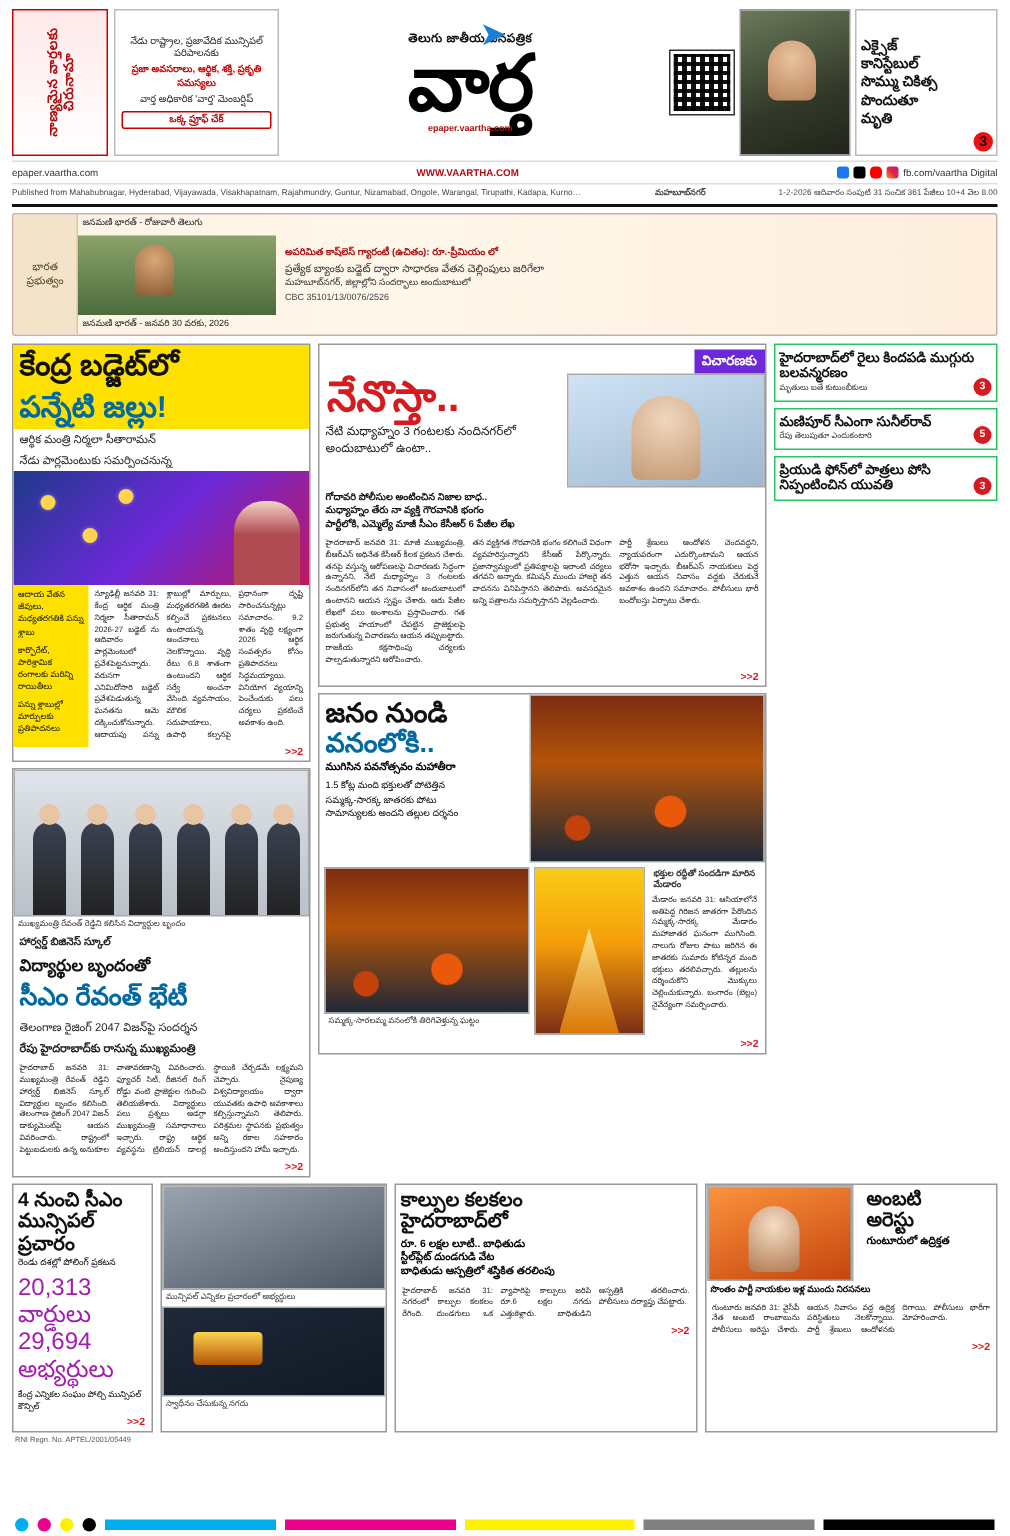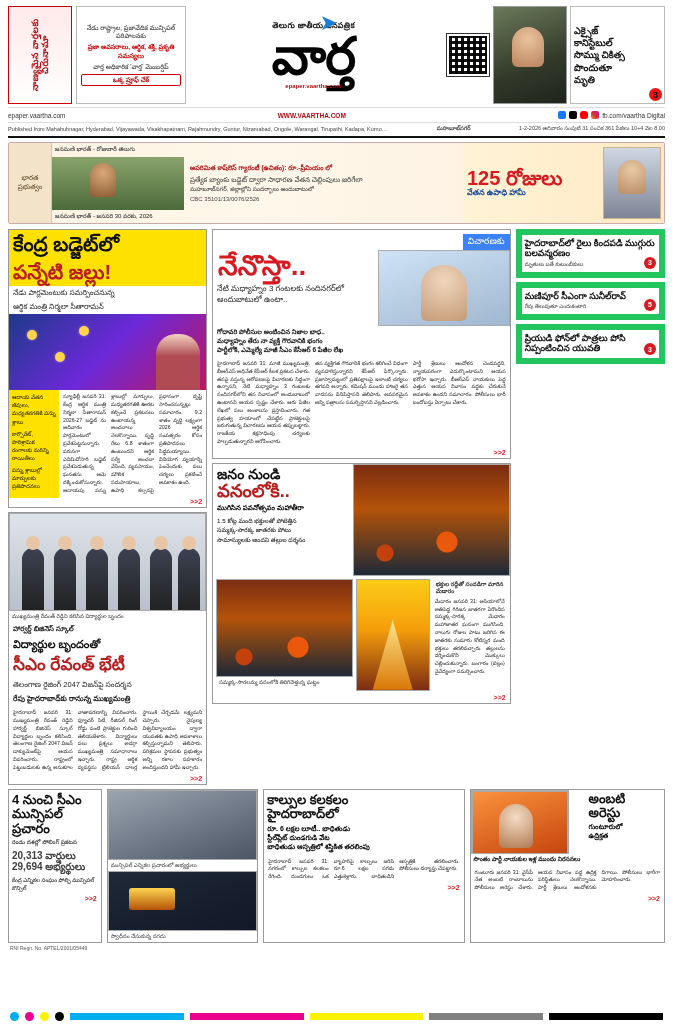--- a/index.html
+++ b/index.html
@@ -153,41 +153,41 @@
   .col{display:flex;flex-direction:column;gap:4px;}
   .c1{width:200px;}
   .c2{width:300px;}
   .c3{width:150px;}
 
   .box{border:1px solid #999;background:#fff;overflow:hidden;}
   .hl-yellow{background:#ffe100;}
   .headline-main{
     font-size:20px;font-weight:bold;color:#111;line-height:1.1;padding:3px 4px;
   }
-  .headline-red{color:#b91c1c;}
+  .headline-red{color:#0369a1;}
   .sub{font-size:7.5px;line-height:1.35;padding:2px 4px;color:#222;}
   .art-img{
     height:76px;background:linear-gradient(135deg,#1e3a8a,#6d28d9 50%,#be185d);
     position:relative;overflow:hidden;
   }
   .art-img .coin{position:absolute;width:10px;height:10px;border-radius:50%;background:#ffd34d;box-shadow:0 0 3px #fff6;}
   .art-img .fig{position:absolute;right:6px;bottom:0;width:44px;height:56px;background:linear-gradient(180deg,#f2d4c4,#b04a53 40%);border-radius:20px 20px 0 0;}
 
   .body-txt{
     font-size:5.2px;line-height:1.5;color:#222;text-align:justify;
     column-gap:5px;padding:3px 4px;
   }
   .cols3{column-count:3;}
 
   .more{
     text-align:right;font-size:7px;color:#d71920;font-weight:bold;padding:0 4px 2px 0;
   }
 
   .kicker{
-    background:#3b82f6;color:#fff;font-size:9px;font-weight:normal;
+    background:#6d28d9;color:#fff;font-size:9px;font-weight:bold;
     padding:2px 5px;display:inline-block;
   }
   .kicker-wrap{text-align:right;}
   .big-red{
     font-size:28px;font-weight:bold;color:#d71920;line-height:1;padding:2px 5px;
   }
   .kcr-photo{
     width:130px;height:74px;border:1px solid #aaa;flex:none;
     background:linear-gradient(160deg,#cfe3f5,#9fb7cf);position:relative;overflow:hidden;
   }
@@ -210,32 +210,32 @@
   }
   .crowd.c-top{height:110px;}
   .crowd.c-bot{height:96px;}
   .temple{
     height:110px;border:1px solid #aaa;overflow:hidden;
     background:linear-gradient(180deg,#facc15,#f59e0b 45%,#7c2d12);
     position:relative;
   }
   .temple:after{content:"";position:absolute;left:50%;transform:translateX(-50%);bottom:0;width:40px;height:70px;background:linear-gradient(180deg,#fde68a,#d97706);clip-path:polygon(50% 0,100% 100%,0 100%);}
 
-  .side-item{border:6px solid #22c55e;padding:3px;position:relative;}
+  .side-item{border:1px solid #22c55e;padding:3px;position:relative;}
   .side-item h4{margin:0 0 2px 0;font-size:9px;color:#111;font-weight:bold;line-height:1.15;}
   .side-item p{margin:0;font-size:5.4px;line-height:1.45;color:#333;}
   .side-pg{
     position:absolute;right:3px;bottom:3px;width:12px;height:12px;border-radius:50%;
     background:#d71920;color:#fff;font-size:7px;display:flex;align-items:center;justify-content:center;font-weight:bold;
   }
 
   .bottomrow{display:flex;gap:5px;margin-top:4px;}
   .b1{width:92px;} .b2{width:150px;} .b3{width:200px;} .b4{width:194px;}
 
-  .num-hl{font-size:10px;font-weight:bold;color:#404040;line-height:1.15;}
+  .num-hl{font-size:16px;font-weight:normal;color:#a21caf;line-height:1.15;}
   .small-head{font-size:13px;font-weight:bold;line-height:1.12;color:#111;}
   .mini-photo{height:68px;border:1px solid #aaa;background:linear-gradient(160deg,#9aa4b1,#4b5563);position:relative;overflow:hidden;}
   .gold-photo{height:58px;border:1px solid #aaa;background:linear-gradient(160deg,#1f2937,#111827);position:relative;overflow:hidden;}
   .gold-photo:after{content:"";position:absolute;left:20px;top:16px;width:46px;height:22px;border-radius:3px;background:linear-gradient(180deg,#fcd34d,#b45309);}
   .saffron-photo{height:66px;border:1px solid #aaa;background:linear-gradient(160deg,#fb923c,#c2410c);position:relative;overflow:hidden;}
   .saffron-photo:after{content:"";position:absolute;left:26px;top:12px;width:34px;height:44px;border-radius:17px 17px 5px 5px;background:radial-gradient(circle at 50% 30%,#f5dcc4,#b07a52);}
 
   
   .colorbar{
     position:absolute;left:0;bottom:0;width:673px;height:16px;
@@ -308,40 +308,33 @@
       <div class="cap">జనమణి భారత్ - రోజువారీ తెలుగు</div>
       <div class="ad-farmer"></div>
       <div class="cap">జనమణి భారత్ - జనవరి 30 వరకు, 2026</div>
     </div>
     <div class="ad-mid">
       <div class="l2">అపరిమిత కాష్‌లెస్ గ్యారంటీ (ఉచితం): రూ.-ప్రీమియం లో</div>
       <div class="l1">ప్రత్యేక బ్యాంకు బడ్జెట్ ద్వారా సాధారణ వేతన చెల్లింపులు జరిగేలా</div>
       <div class="l3">మహబూబ్‌నగర్, జిల్లాల్లోని సందర్భాలు అందుబాటులో</div>
       <div class="ad-code">CBC 35101/13/0076/2526</div>
     </div>
-    <div class="ad-right">
-      <div style="flex:1">
-        <div class="ad-125">125 రోజులు</div>
-        <div class="ad-sub">వేతన ఉపాధి హామీ</div>
-      </div>
-      <div class="ad-modi"></div>
-    </div>
   </div>
 
   <div class="grid">
 
     <div class="col c1">
 
       <div class="box">
         <div class="hl-yellow">
           <div class="headline-main">కేంద్ర బడ్జెట్‌లో</div>
           <div class="headline-main headline-red">పన్నేటి జల్లు!</div>
         </div>
+        <div class="sub">ఆర్థిక మంత్రి నిర్మలా సీతారామన్</div>
         <div class="sub">నేడు పార్లమెంటుకు సమర్పించనున్న</div>
-        <div class="sub">ఆర్థిక మంత్రి నిర్మలా సీతారామన్</div>
         <div class="art-img">
           <span class="coin" style="left:18px;top:16px"></span>
           <span class="coin" style="left:46px;top:38px"></span>
           <span class="coin" style="left:70px;top:12px"></span>
           <span class="fig"></span>
         </div>
         <div style="display:flex">
           <div style="width:50px;background:#ffe100;font-size:5.6px;line-height:1.45;padding:3px;box-sizing:border-box;color:#111">
             <div>ఆదాయ వేతన జీవులు, మధ్యతరగతికి పన్ను శ్లాబు</div>
             <div style="margin-top:4px">కార్పొరేట్, పారిశ్రామిక రంగాలకు మరిన్ని రాయితీలు</div>
@@ -395,21 +388,21 @@
           <div class="body-txt" style="flex:1;padding:0">హైదరాబాద్ జనవరి 31: మాజీ ముఖ్యమంత్రి, బీఆర్ఎస్ అధినేత కేసీఆర్ కీలక ప్రకటన చేశారు. తనపై వస్తున్న ఆరోపణలపై విచారణకు సిద్ధంగా ఉన్నానని, నేటి మధ్యాహ్నం 3 గంటలకు నందినగర్‌లోని తన నివాసంలో అందుబాటులో ఉంటానని ఆయన స్పష్టం చేశారు. ఆరు పేజీల లేఖలో పలు అంశాలను ప్రస్తావించారు. గత ప్రభుత్వ హయాంలో చేపట్టిన ప్రాజెక్టులపై జరుగుతున్న విచారణను ఆయన తప్పుబట్టారు. రాజకీయ కక్షసాధింపు చర్యలకు పాల్పడుతున్నారని ఆరోపించారు.</div>
           <div class="body-txt" style="flex:1;padding:0">తన వ్యక్తిగత గౌరవానికి భంగం కలిగించే విధంగా వ్యవహరిస్తున్నారని కేసీఆర్ పేర్కొన్నారు. ప్రజాస్వామ్యంలో ప్రతిపక్షాలపై ఇలాంటి చర్యలు తగవని అన్నారు. కమిషన్ ముందు హాజరై తన వాదనను వినిపిస్తానని తెలిపారు. అవసరమైన అన్ని పత్రాలను సమర్పిస్తానని వెల్లడించారు.</div>
           <div class="body-txt" style="flex:1;padding:0">పార్టీ శ్రేణులు ఆందోళన చెందవద్దని, న్యాయపరంగా ఎదుర్కొంటామని ఆయన భరోసా ఇచ్చారు. బీఆర్ఎస్ నాయకులు పెద్ద ఎత్తున ఆయన నివాసం వద్దకు చేరుకునే అవకాశం ఉందని సమాచారం. పోలీసులు భారీ బందోబస్తు ఏర్పాటు చేశారు.</div>
         </div>
         <div class="more">&gt;&gt;2</div>
       </div>
 
       <div class="box">
         <div style="display:flex">
           <div style="width:140px;padding:3px 4px;box-sizing:border-box">
-            <div class="headline-main" style="font-size:14px;padding:0">జనం నుండి</div>
+            <div class="headline-main" style="font-size:18px;padding:0">జనం నుండి</div>
             <div class="headline-main headline-red" style="font-size:18px;padding:0">వనంలోకి..</div>
             <div style="font-size:7px;font-weight:bold;margin-top:2px">ముగిసిన పవనోత్సవం మహాతీరా</div>
             <div style="font-size:6.2px;margin-top:3px;line-height:1.5">1.5 కోట్ల మంది భక్తులతో పోటెత్తిన</div>
             <div style="font-size:6.2px;line-height:1.5">సమ్మక్క-సారక్క జాతరకు పోటు</div>
             <div style="font-size:6.2px;line-height:1.5">సామాన్యులకు అందని తల్లుల దర్శనం</div>
           </div>
           <div style="flex:1">
             <div class="crowd c-top"></div>
           </div>
         </div>
@@ -484,21 +477,21 @@
       </div>
       <div class="body-txt cols3">హైదరాబాద్ జనవరి 31: నగరంలో కాల్పుల కలకలం రేగింది. దుండగులు ఒక వ్యాపారిపై కాల్పులు జరిపి రూ.6 లక్షల నగదు ఎత్తుకెళ్లారు. బాధితుడిని ఆస్పత్రికి తరలించారు. పోలీసులు దర్యాప్తు చేపట్టారు.</div>
       <div class="more">&gt;&gt;2</div>
     </div>
 
     <div class="box b4">
       <div style="display:flex">
         <div class="mini-photo" style="width:96px;flex:none;height:62px">
           <span class="saffron-photo" style="position:absolute;inset:0"></span>
         </div>
-        <div style="flex:1;padding:2px 20px">
+        <div style="flex:1;padding:2px 9px">
           <div class="small-head">అంబటి</div>
           <div class="small-head headline-red">అరెస్టు</div>
           <div style="font-size:7px;font-weight:bold;margin-top:2px">గుంటూరులో ఉద్రిక్తత</div>
         </div>
       </div>
       <div style="font-size:6px;font-weight:bold;padding:2px 3px">సొంతం పార్టీ నాయకుల ఇళ్ల ముందు నిరసనలు</div>
       <div class="body-txt cols3">గుంటూరు జనవరి 31: వైసీపీ నేత అంబటి రాంబాబును పోలీసులు అరెస్టు చేశారు. ఆయన నివాసం వద్ద ఉద్రిక్త పరిస్థితులు నెలకొన్నాయి. పార్టీ శ్రేణులు ఆందోళనకు దిగాయి. పోలీసులు భారీగా మోహరించారు.</div>
       <div class="more">&gt;&gt;2</div>
     </div>
 

